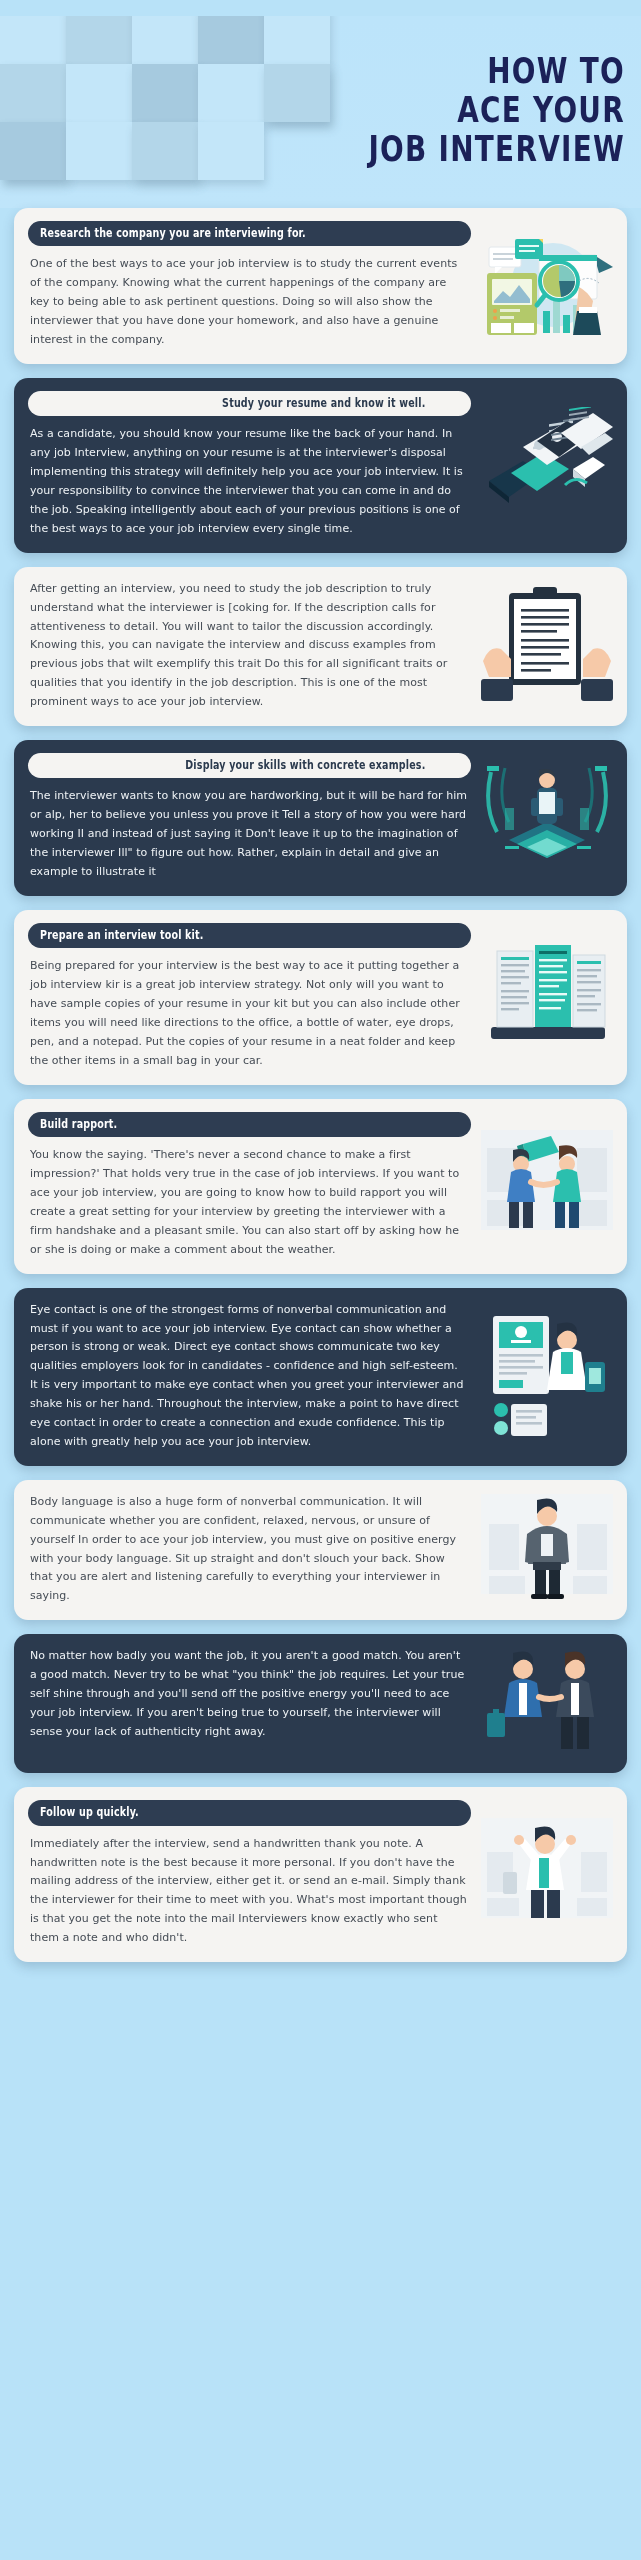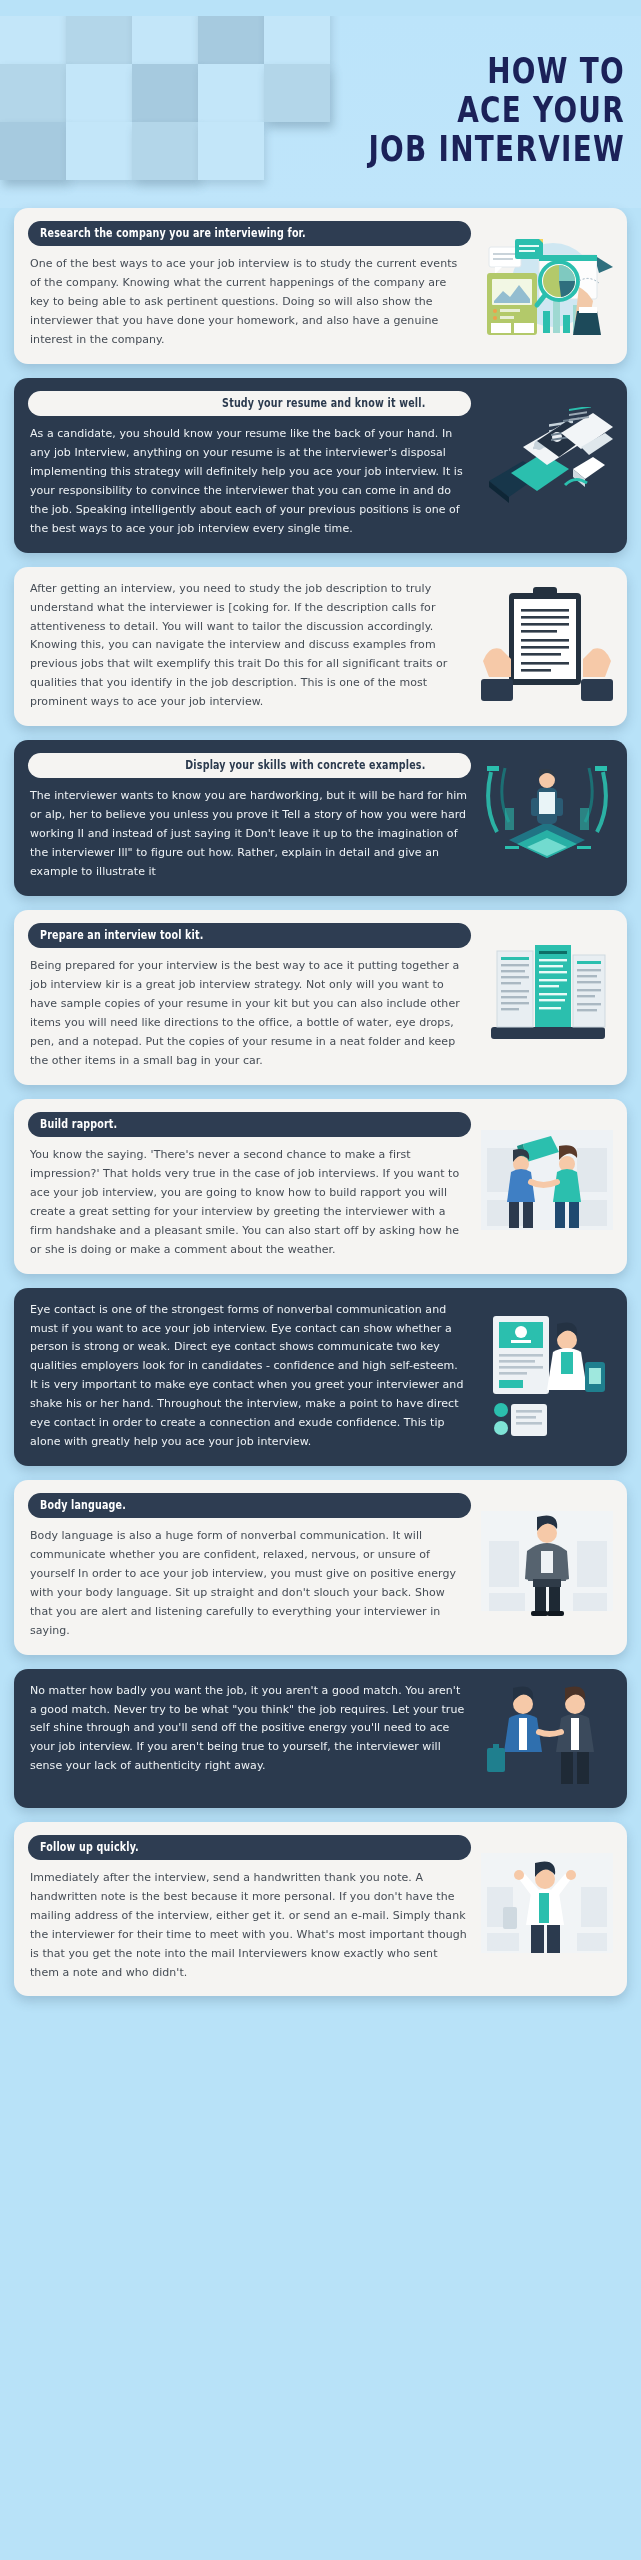--- a/index.html
+++ b/index.html
@@ -412,23 +412,20 @@
         <rect x="35" y="106" width="20" height="2.6" fill="#b8c4cd"></rect>
         <rect x="35" y="112" width="26" height="2.6" fill="#b8c4cd"></rect>
         <circle cx="20" cy="100" r="7" fill="#2bbfae"></circle>
         <circle cx="20" cy="118" r="7" fill="#7fe3d6"></circle>
       </svg>
     </div>
   </div>
 
   <div class="card light">
     <div class="card-body">
-      <div class="pill">
-        <span class="pill-text">Body language.</span>
-      </div>
       <div class="para">Body language is also a huge form of nonverbal communication. It will communicate whether you are confident, relaxed, nervous, or unsure of yourself In order to ace your job interview, you must give on positive energy with your body language. Sit up straight and don't slouch your back. Show that you are alert and listening carefully to everything your interviewer in saying.</div>
     </div>
     <div class="art">
       <svg viewBox="0 0 132 112" xmlns="http://www.w3.org/2000/svg">
         <rect x="0" y="0" width="132" height="100" fill="#f1f4f6"></rect>
         <rect x="8" y="30" width="30" height="46" fill="#e4eaef"></rect>
         <rect x="96" y="30" width="30" height="46" fill="#e4eaef"></rect>
         <rect x="8" y="82" width="36" height="18" fill="#e4eaef"></rect>
         <rect x="92" y="82" width="34" height="18" fill="#e4eaef"></rect>
         <circle cx="66" cy="22" r="10" fill="#f6c9a8"></circle>

